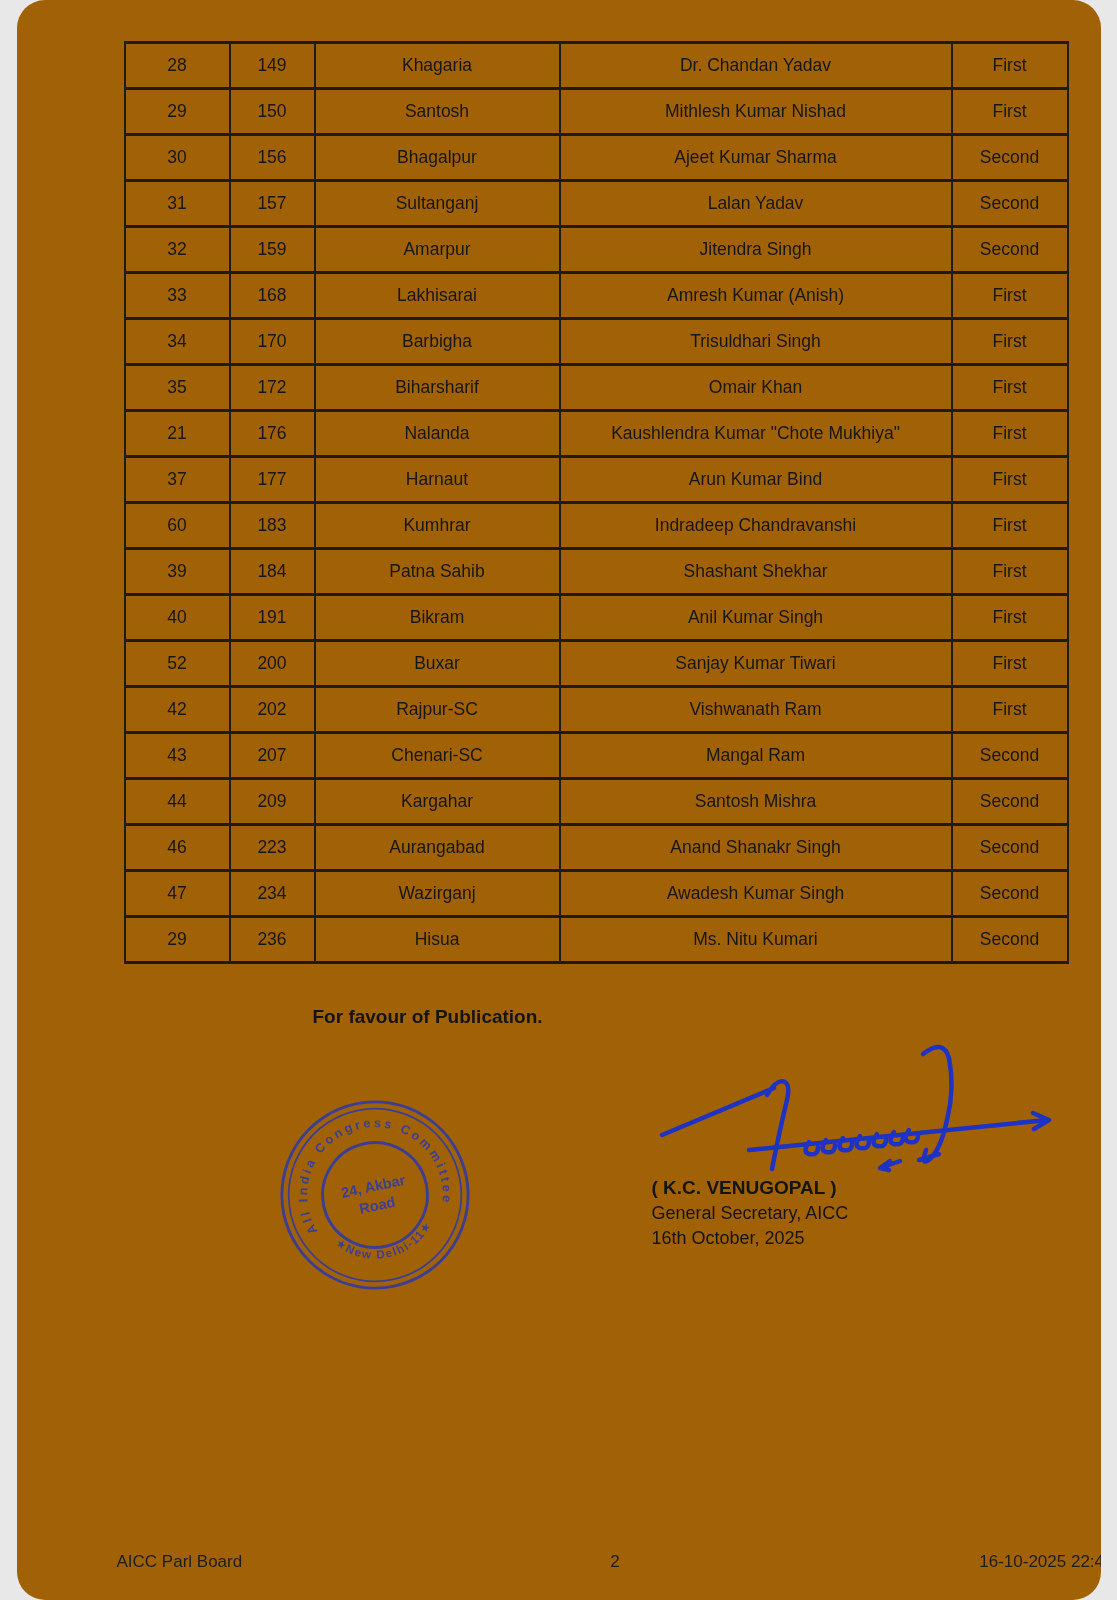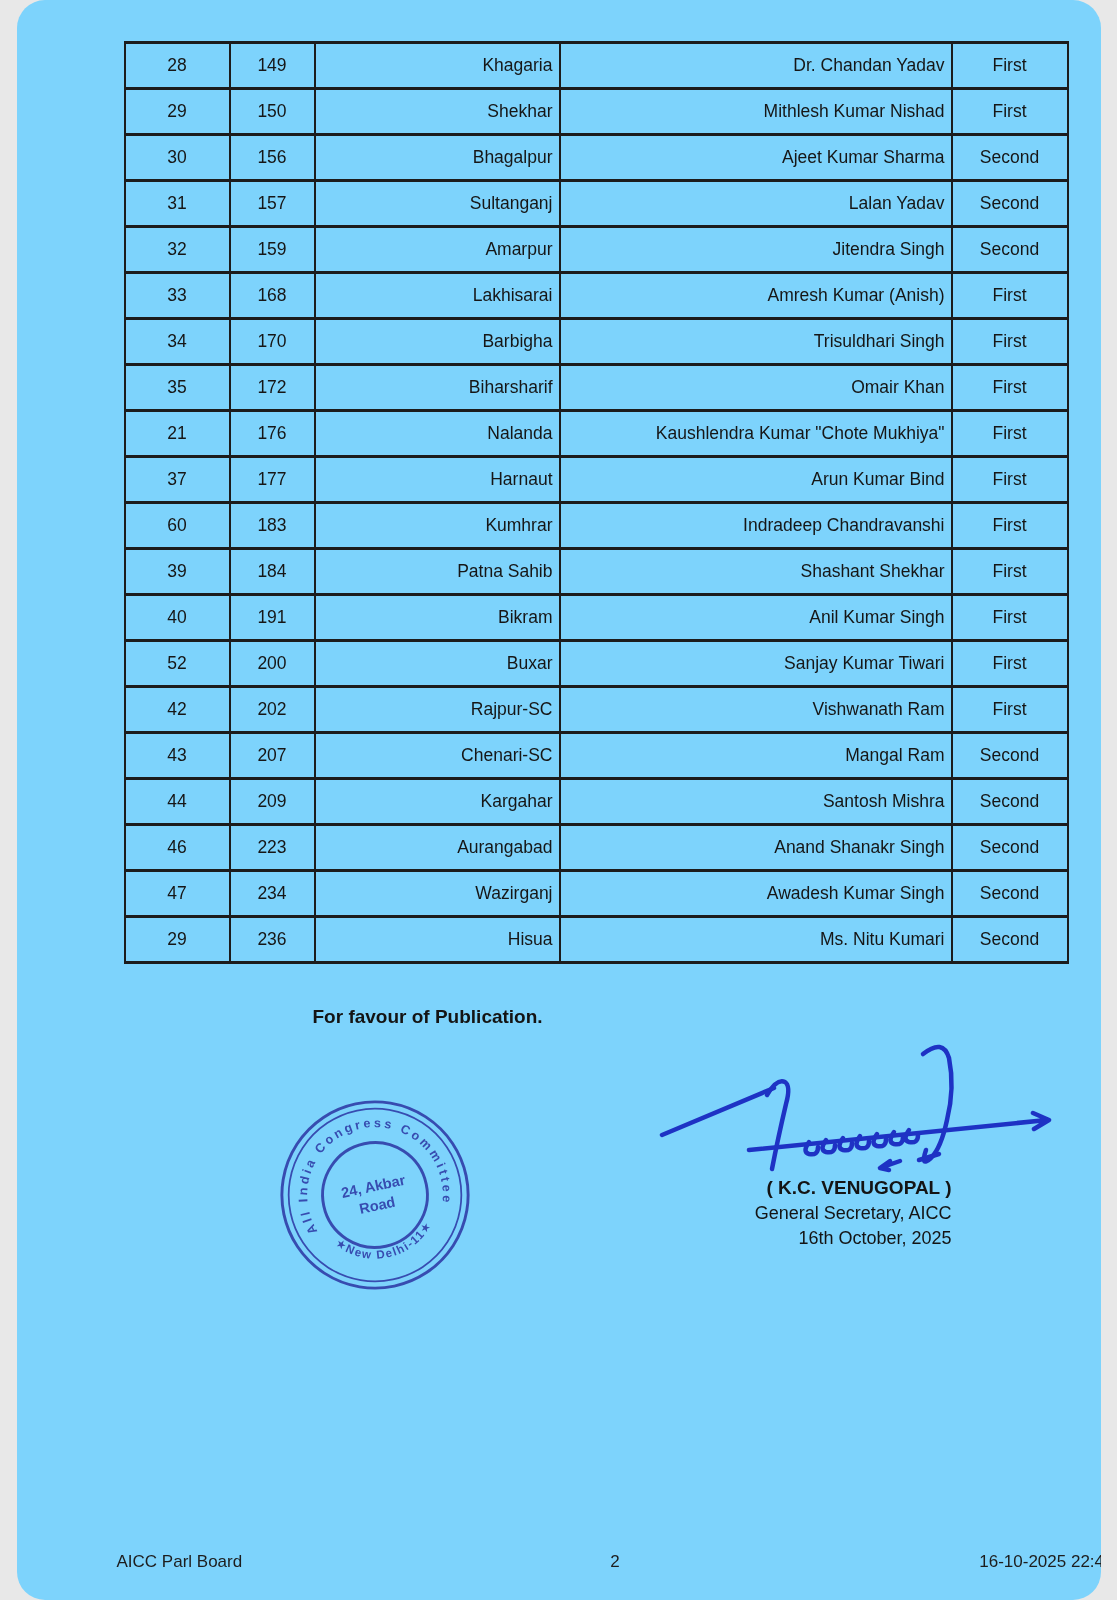--- a/index.html
+++ b/index.html
@@ -4,21 +4,21 @@
 <style>
   :root{
     --ink:#1b1b1b;
     --stamp-color:#2e3aa6;
     --sig-color:#1e32c4;
   }
   html,body{margin:0;padding:0;background:#e8e8e8;}
   .page{
     position:relative;
     width:1084px;height:1600px;
-    background:#7dd3fc;
+    background:#a16207;
     font-family:"Liberation Sans","DejaVu Sans",sans-serif;
     color:var(--ink);
     overflow:hidden;
     margin:0 auto;
     border-radius:28px;
   }
   
   table.candidates{
     position:absolute;left:107px;top:41px;
     width:943px;
@@ -31,21 +31,21 @@
     border:3px solid #1c1c1c;
     border-left-width:2px;
     border-right-width:2px;
     height:43px;
     padding:0 6px;
     vertical-align:middle;
     white-space:nowrap;
     overflow:hidden;
   }
   td.c0,td.c1,td.c4{text-align:center;}
-  td.c2,td.c3{text-align:right;}
+  td.c2,td.c3{text-align:center;}
   
   .pub-note{
     position:absolute;left:296px;top:1006px;
     font-size:19px;font-weight:bold;color:#141414;
   }
   
   .stamp{
     position:absolute;left:261px;top:1098px;
     width:194px;height:194px;
     opacity:.88;
@@ -65,21 +65,21 @@
     position:absolute;left:620px;top:1042px;
     width:420px;height:138px;
   }
   svg.signature path{
     fill:none;stroke:var(--sig-color);
     stroke-width:4.5;stroke-linecap:round;stroke-linejoin:round;
   }
   
   .sig-block{
     position:absolute;left:635px;top:1175px;width:300px;
-    text-align:right;color:#141414;
+    text-align:left;color:#141414;
   }
   .sig-name{font-size:19px;font-weight:bold;line-height:26px;}
   .sig-title{font-size:18px;line-height:25px;}
   .sig-date{font-size:18px;line-height:25px;}
   
   .footer{
     position:absolute;left:100px;top:1552px;width:997px;
     display:flex;align-items:baseline;
     font-size:17px;color:#1d1d1d;
   }
@@ -104,21 +104,21 @@
         <tr>
           <td class="c0">28</td>
           <td class="c1">149</td>
           <td class="c2">Khagaria</td>
           <td class="c3">Dr. Chandan Yadav</td>
           <td class="c4">First</td>
         </tr>
         <tr>
           <td class="c0">29</td>
           <td class="c1">150</td>
-          <td class="c2">Shekhar</td>
+          <td class="c2">Santosh</td>
           <td class="c3">Mithlesh Kumar Nishad</td>
           <td class="c4">First</td>
         </tr>
         <tr>
           <td class="c0">30</td>
           <td class="c1">156</td>
           <td class="c2">Bhagalpur</td>
           <td class="c3">Ajeet Kumar Sharma</td>
           <td class="c4">Second</td>
         </tr>

